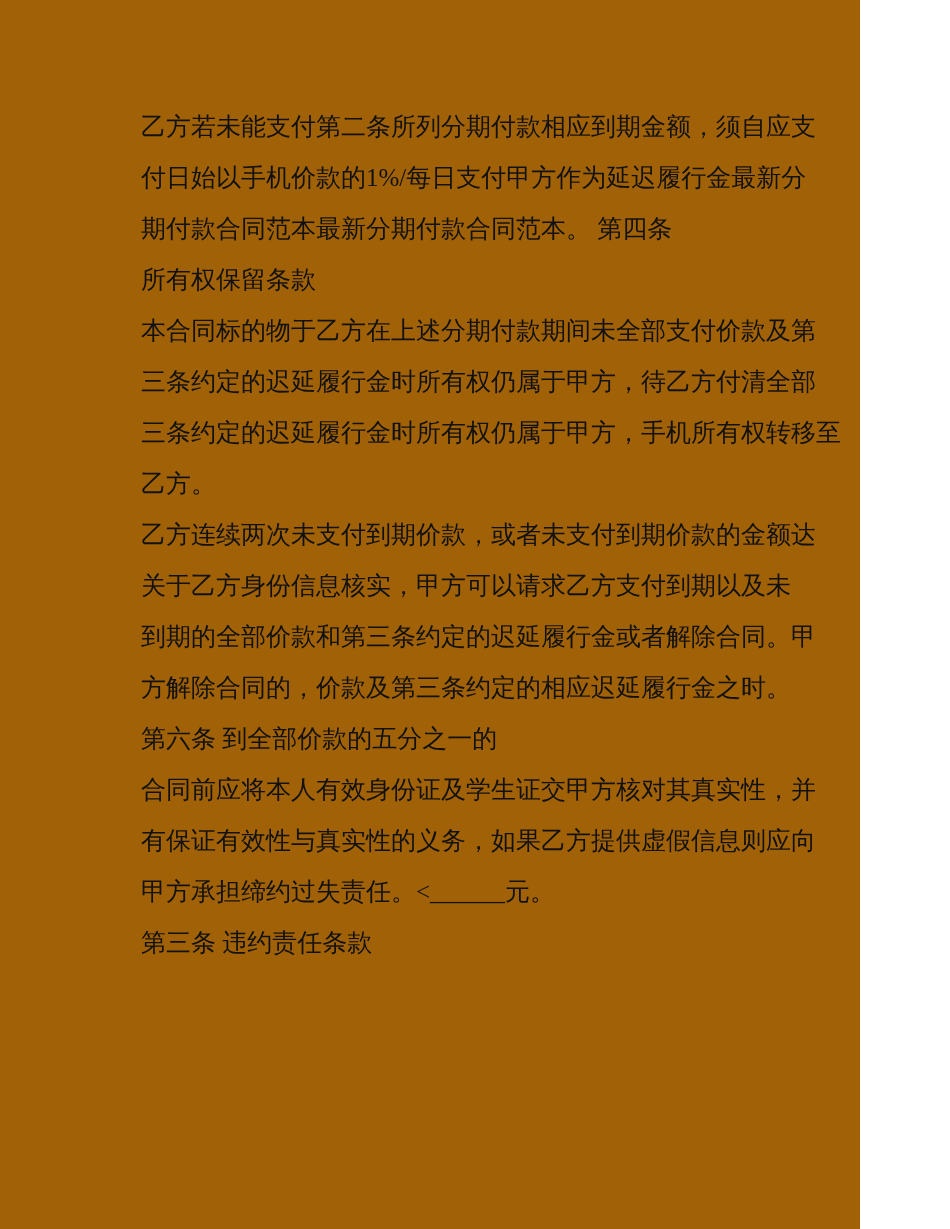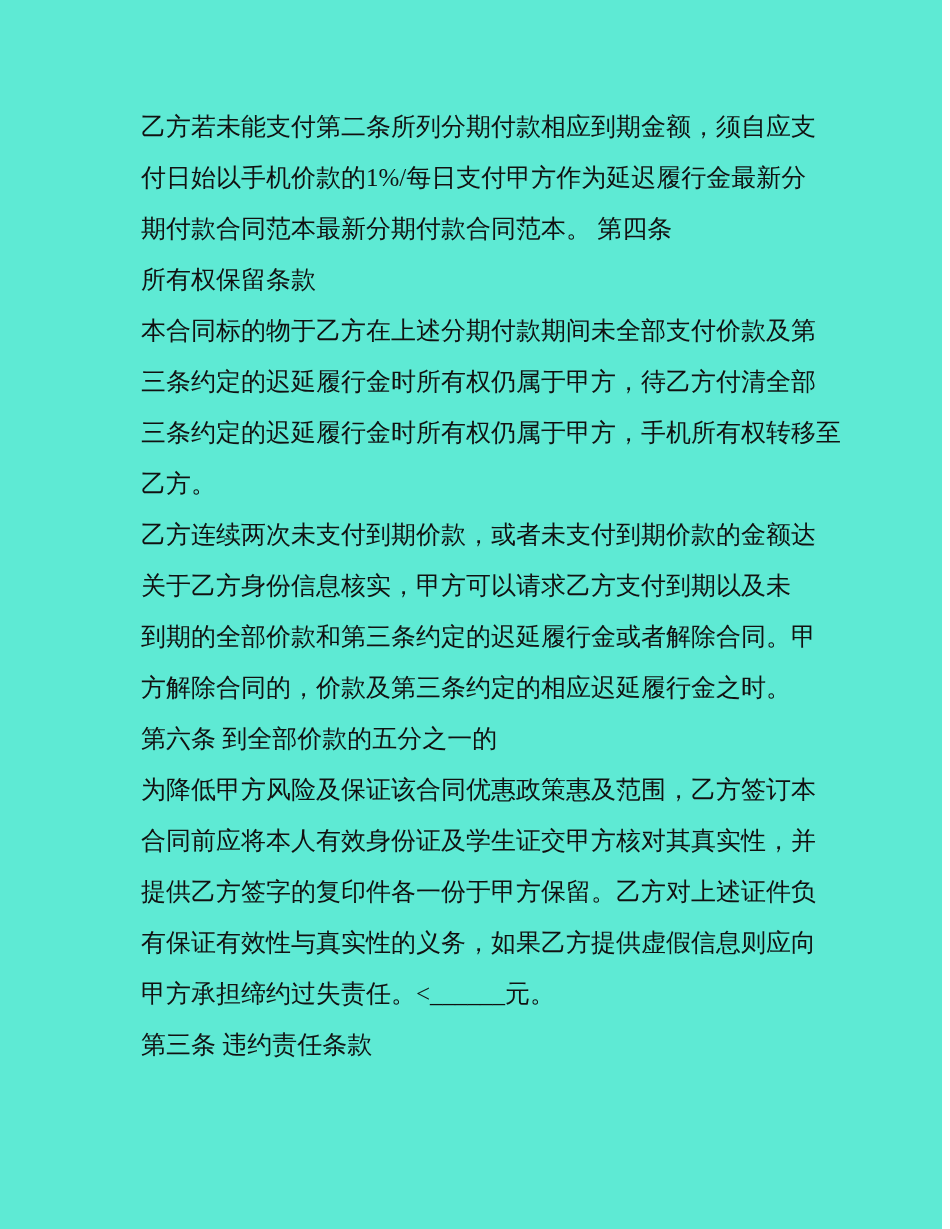--- a/index.html
+++ b/index.html
@@ -3,23 +3,23 @@
 <meta charset="utf-8">
 <style>
   
   html, body {
     margin: 0;
     padding: 0;
     background: #ffffff;
   }
   .page {
     position: relative;
-    width: 942px;
+    width: 860px;
     height: 1229px;
-    background: #5eead4;
+    background: #a16207;
     overflow: hidden;
   }
   .doc-body {
     position: absolute;
     top: 101px;
     left: 141px;
     right: 120px;
     color: #111111;
   }
   .doc-line {
@@ -43,20 +43,18 @@
       <div class="doc-line">所有权保留条款</div>
       <div class="doc-line">本合同标的物于乙方在上述分期付款期间未全部支付价款及第</div>
       <div class="doc-line">三条约定的迟延履行金时所有权仍属于甲方，待乙方付清全部</div>
       <div class="doc-line">三条约定的迟延履行金时所有权仍属于甲方，手机所有权转移至</div>
       <div class="doc-line">乙方。</div>
       <div class="doc-line">乙方连续两次未支付到期价款，或者未支付到期价款的金额达</div>
       <div class="doc-line">关于乙方身份信息核实，甲方可以请求乙方支付到期以及未</div>
       <div class="doc-line">到期的全部价款和第三条约定的迟延履行金或者解除合同。甲</div>
       <div class="doc-line">方解除合同的，价款及第三条约定的相应迟延履行金之时。</div>
       <div class="doc-line">第六条 到全部价款的五分之一的</div>
-      <div class="doc-line">为降低甲方风险及保证该合同优惠政策惠及范围，乙方签订本</div>
       <div class="doc-line">合同前应将本人有效身份证及学生证交甲方核对其真实性，并</div>
-      <div class="doc-line">提供乙方签字的复印件各一份于甲方保留。乙方对上述证件负</div>
       <div class="doc-line">有保证有效性与真实性的义务，如果乙方提供虚假信息则应向</div>
       <div class="doc-line">甲方承担缔约过失责任。&lt;______元。</div>
       <div class="doc-line">第三条 违约责任条款</div>
     </div>
 </div>
 
 </body></html>

